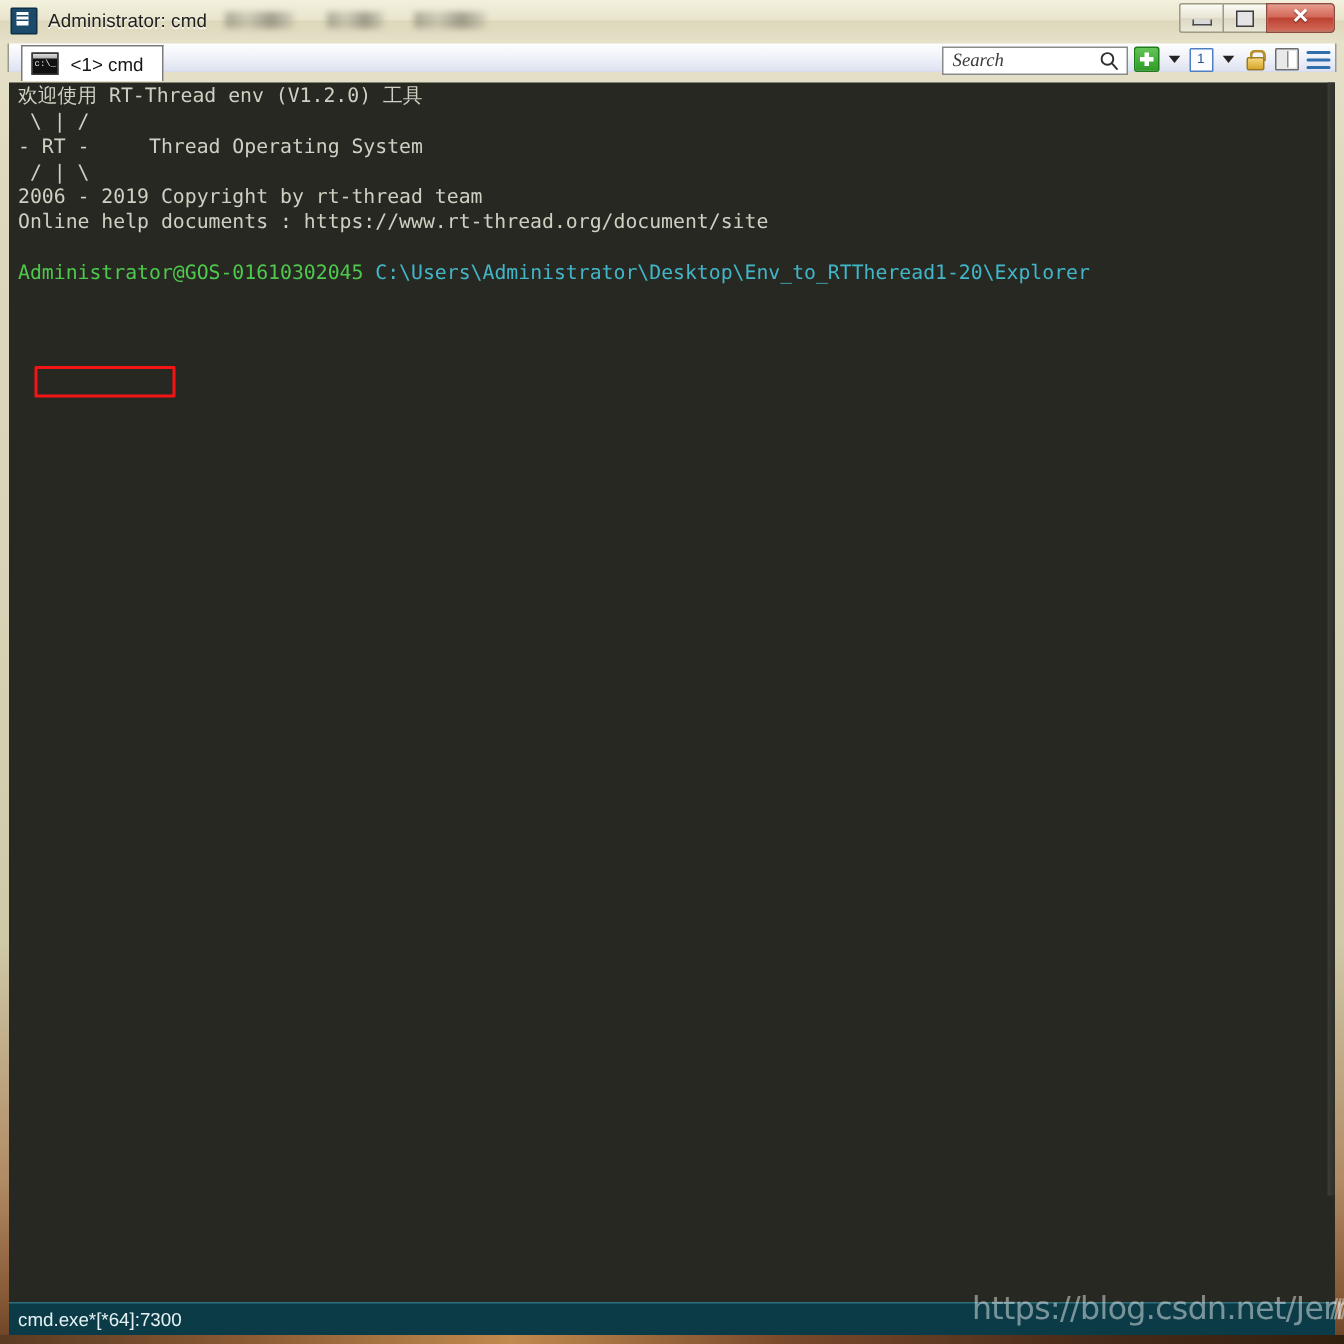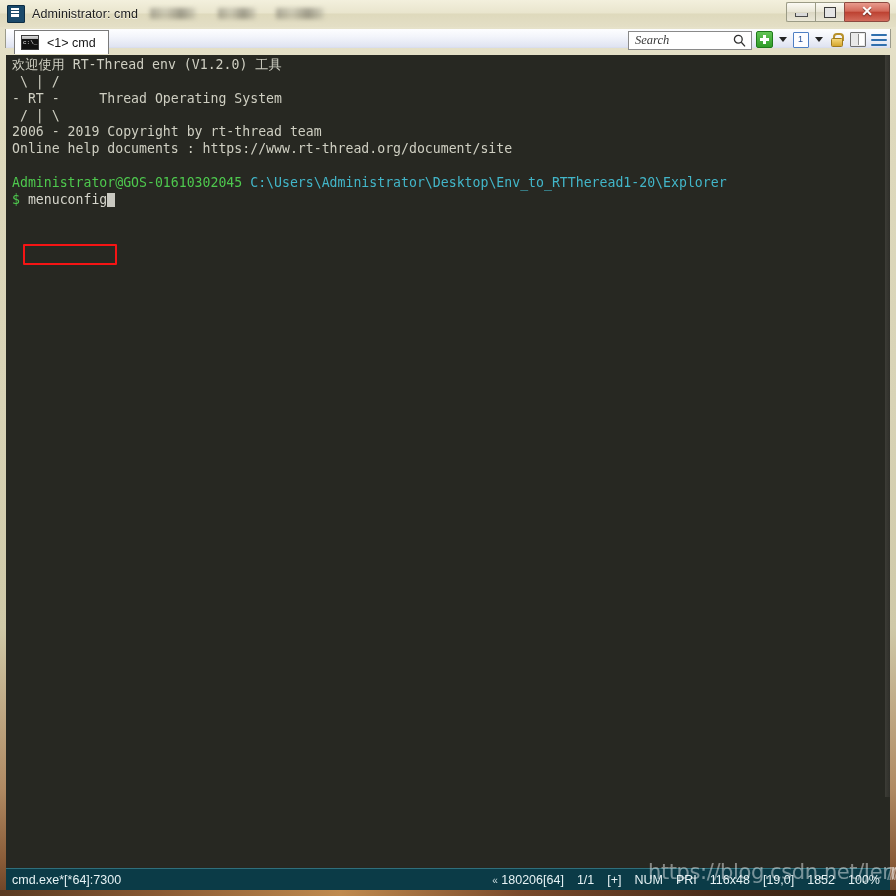--- a/index.html
+++ b/index.html
@@ -537,42 +537,31 @@
 
   <div id="console">
     <div id="console-text"><span>欢迎使用 RT-Thread env (V1.2.0) 工具</span>
 <span> \ | /</span>
 <span>- RT -     Thread Operating System</span>
 <span> / | \</span>
 <span>2006 - 2019 Copyright by rt-thread team</span>
 <span>Online help documents : https://www.rt-thread.org/document/site</span>
 
 <span class="c-green">Administrator@GOS-01610302045</span> <span class="c-cyan">C:\Users\Administrator\Desktop\Env_to_RTTheread1-20\Explorer</span>
-<span id="prompt-line"><span class="c-green">$</span> <span class="c-white">menuconfig</span><span id="cursor-block"></span></span></div>
+</div>
 
     <div id="annot-box"></div>
 
     <div id="scrollbar">
       <div id="scroll-thumb"></div>
     </div>
   </div>
 
   <div id="statusbar">
     <span id="status-left">cmd.exe*[*64]:7300</span>
-    <span id="status-right">
-      <span class="sgroup"><span class="sgrip">«</span>&nbsp;<span>180206[64]</span></span>
-      <span class="sgroup">1/1</span>
-      <span class="sgroup">[+]</span>
-      <span class="sgroup">NUM</span>
-      <span class="sgroup">PRI</span>
-      <span class="sgroup">116x48</span>
-      <span class="sgroup">[19,0]</span>
-      <span class="sgroup">1852</span>
-      <span class="sgroup">100%</span>
-    </span>
   </div>
 
   <div id="watermark">
     <div id="watermark-text">https://blog.csdn.net/Jerry_Hen0</div>
     <div id="watermark-slashes">////</div>
   </div>
 
   <div id="bottom-glow"></div>
 </div>
 

